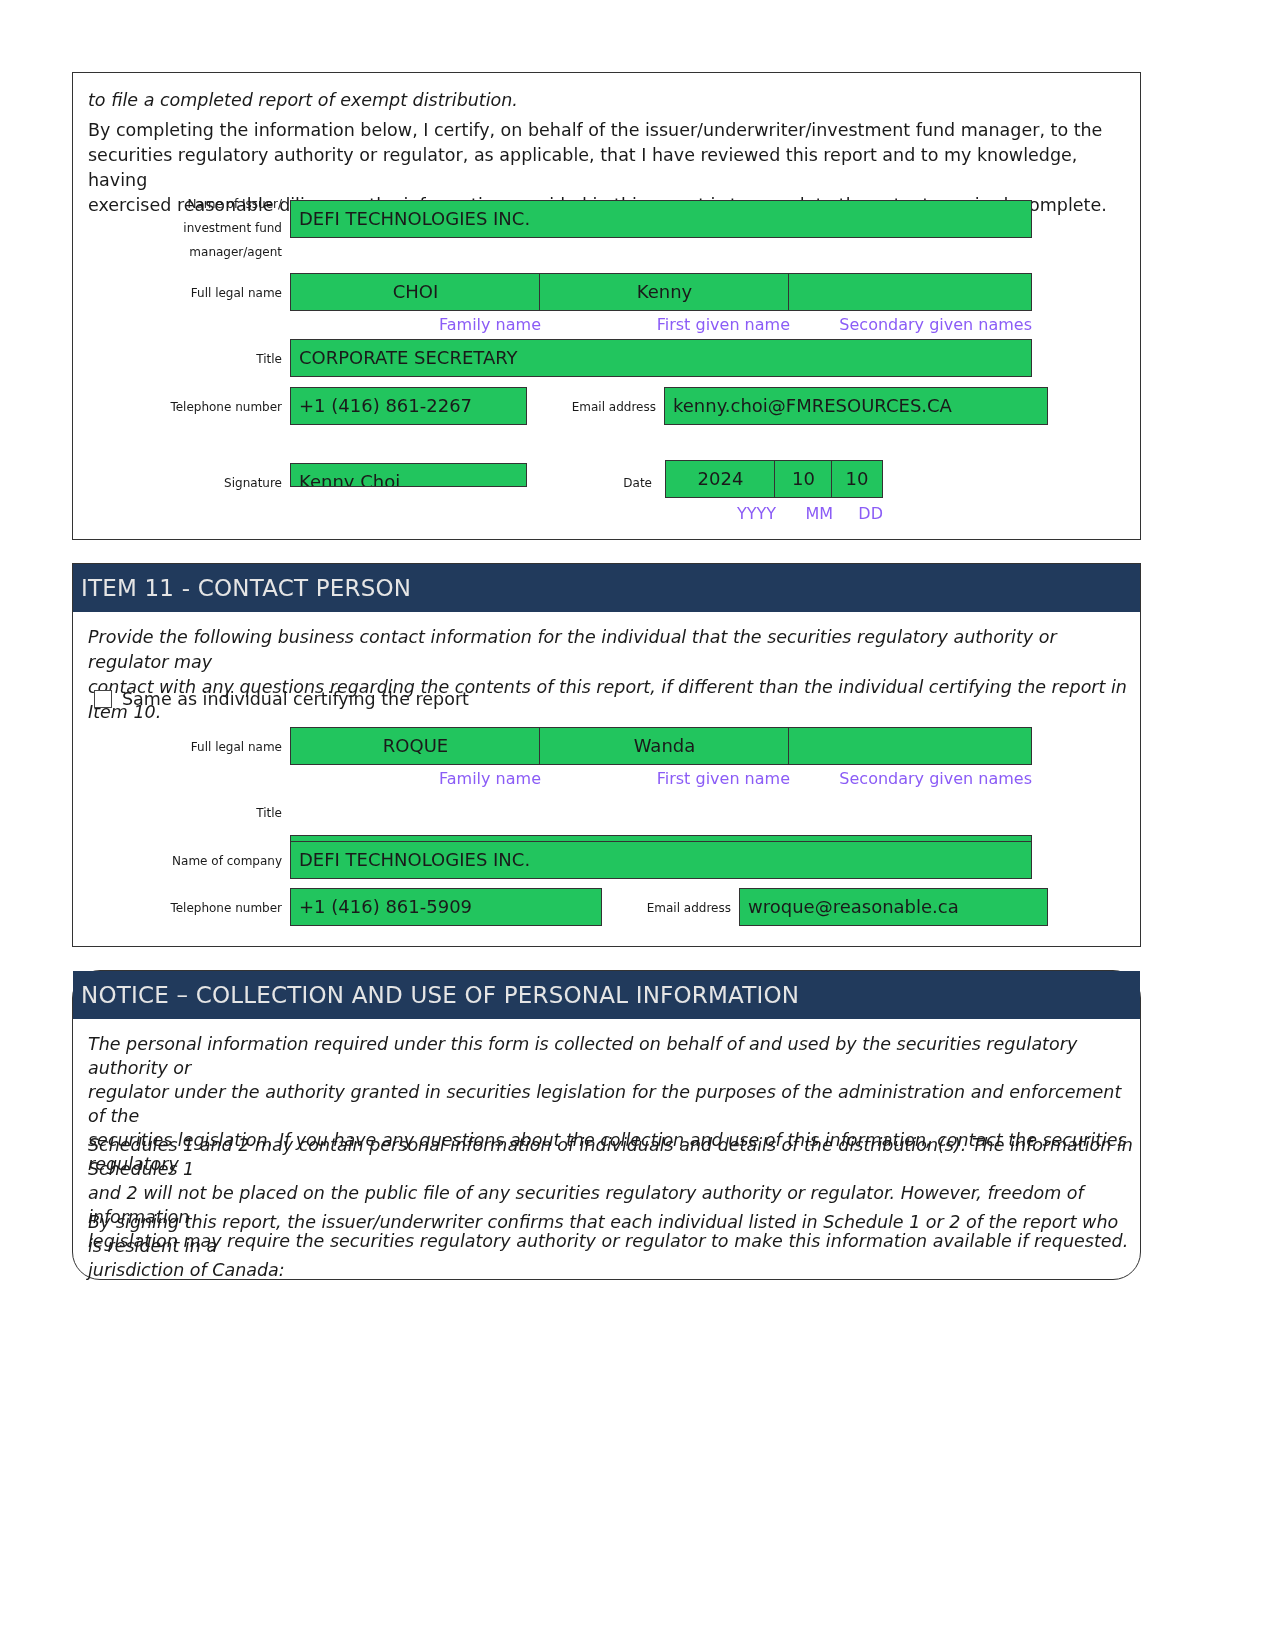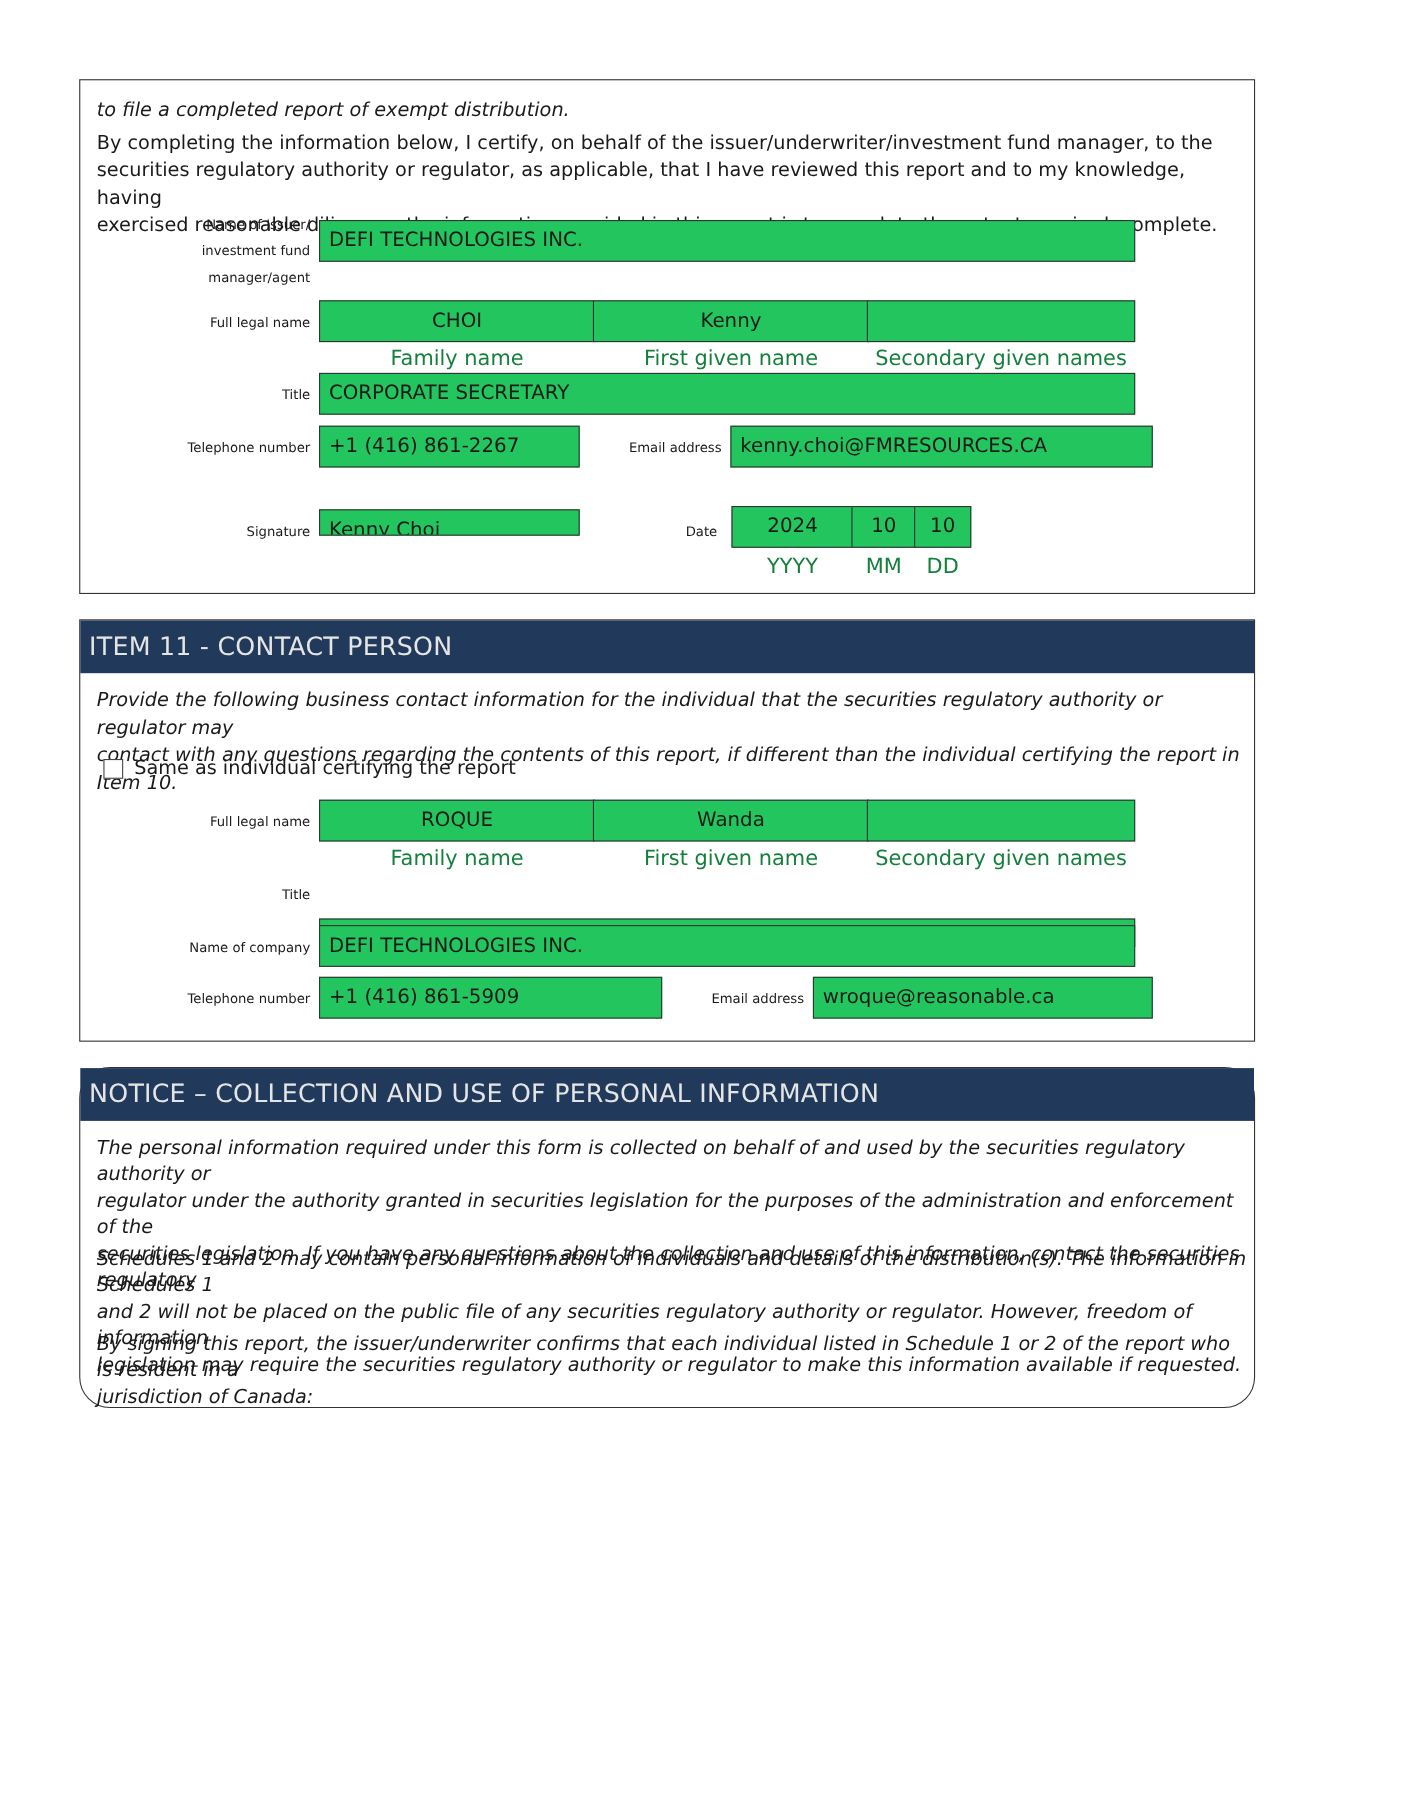--- a/index.html
+++ b/index.html
@@ -4,21 +4,21 @@
 <style>
   html, body { margin: 0; padding: 0; background: #ffffff; }
   body { width: 1275px; height: 1650px; position: relative; font-family: "DejaVu Sans", sans-serif; color: #1a1a1a; }
   .panel { position: absolute; border: 1.5px solid #333; box-sizing: border-box; background: #fff; }
   .header-bar { position: absolute; left: 0; right: 0; top: 0; height: 48px; background: #213a5c; color: #e5e5e5; font-weight: normal; font-size: 23px; line-height: 48px; padding-left: 8px; letter-spacing: 0.2px; }
   .para { position: absolute; font-size: 17.5px; line-height: 25px; }
   .ital { font-style: italic; }
   .label { position: absolute; font-size: 12px; text-align: right; line-height: 24px; }
   .box { position: absolute; border: 1.5px solid #333; box-sizing: border-box; font-size: 18px; line-height: 36px; padding-left: 8px; background: #22c55e; white-space: nowrap; overflow: hidden; }
   .box.center { text-align: center; padding-left: 0; }
-  .sub { position: absolute; font-size: 19px; text-align: center; color: #15803d; }
+  .sub { position: absolute; font-size: 16px; text-align: right; color: #8b5cf6; }
   .check { position: absolute; width: 18px; height: 18px; border: 1.5px solid #444; box-sizing: border-box; background: #fff; }
 </style>
 </head>
 <body>
 
 <div class="panel" style="left:72px; top:72px; width:1069px; height:468px;">
   <div class="para ital" style="left:15px; top:15px;">to file a completed report of exempt distribution.</div>
   <div class="para" style="left:15px; top:45px; width:1040px;">
     <div>By completing the information below, I certify, on behalf of the issuer/underwriter/investment fund manager, to the</div>
     <div>securities regulatory authority or regulator, as applicable, that I have reviewed this report and to my knowledge, having</div>

